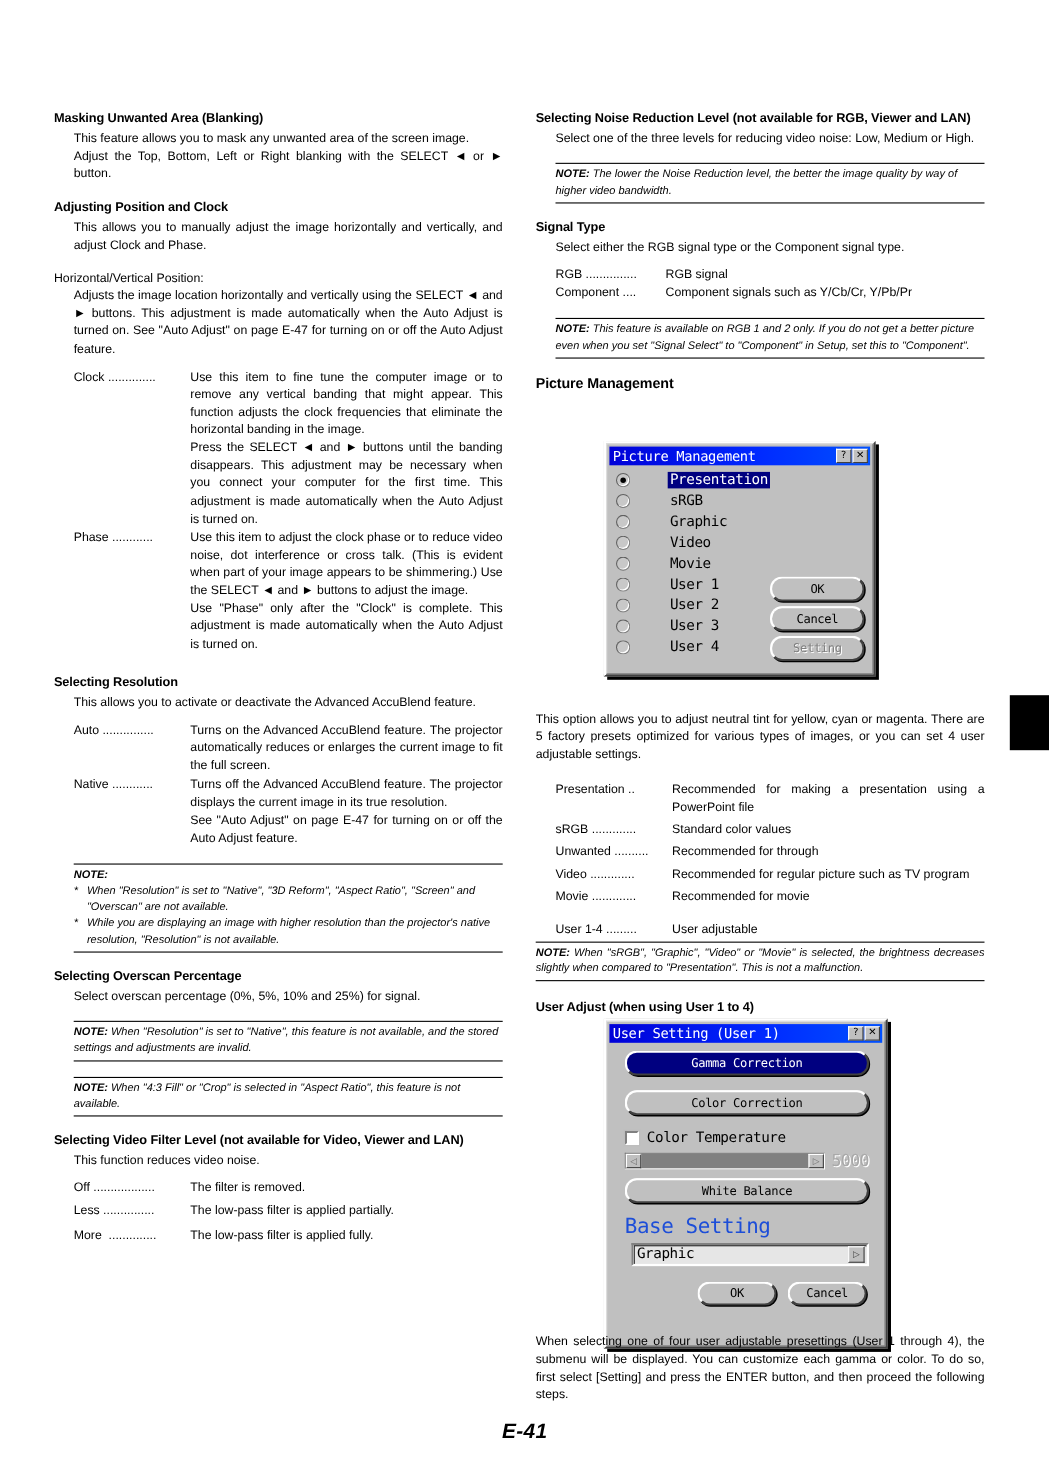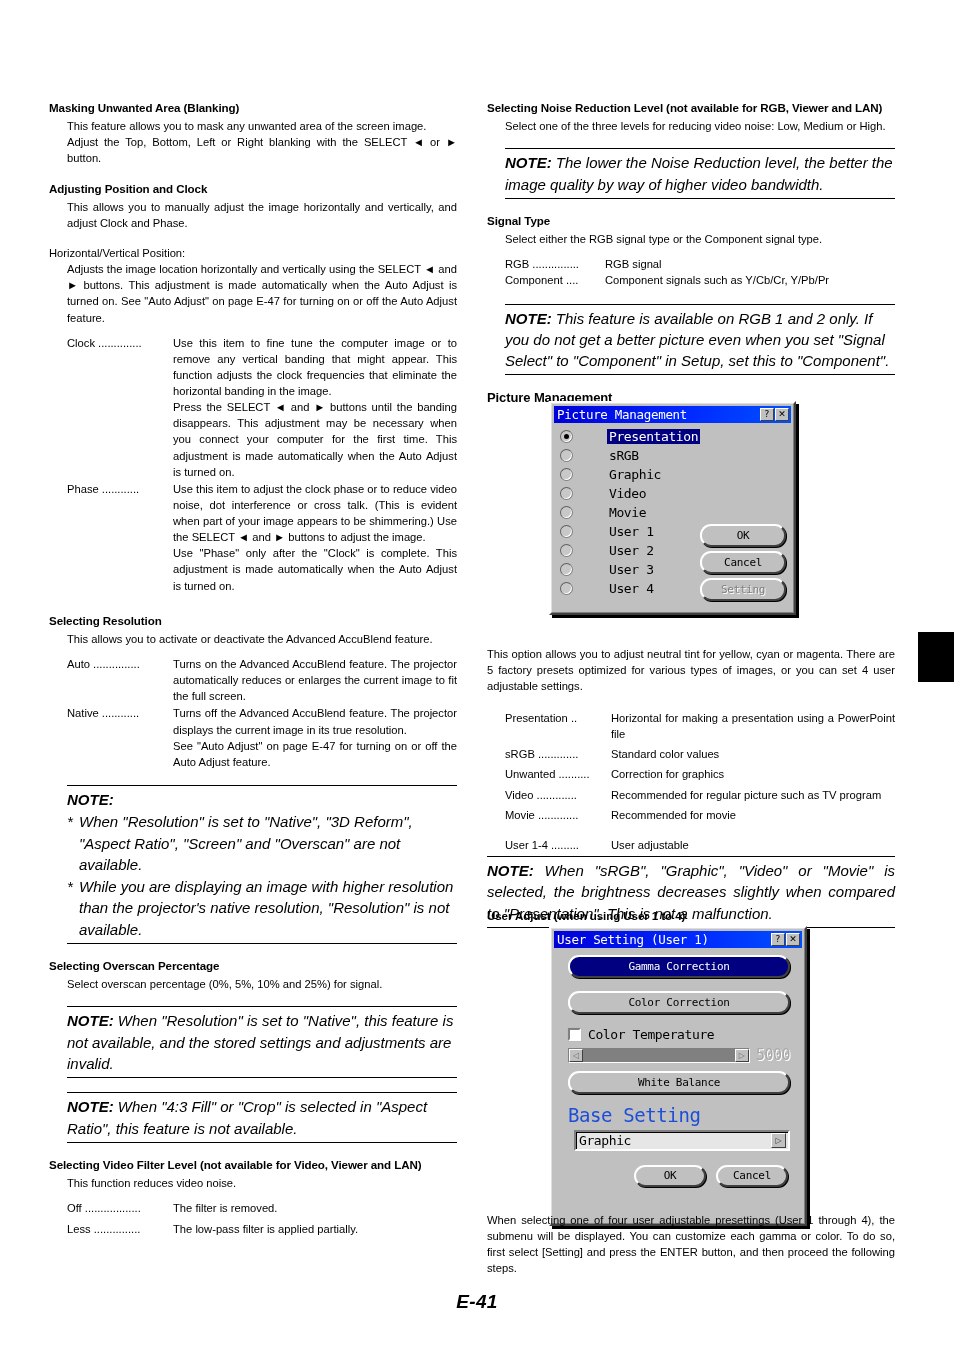--- a/index.html
+++ b/index.html
@@ -78,21 +78,21 @@
   .w-filter { width: 106px; }
   .w-sig    { width: 100px; }
   .w-pm     { width: 106px; }
 
   .note {
     margin: 0 0 0 18px;
     border-top: 1.2px solid #000;
     border-bottom: 1.2px solid #000;
     padding: 3px 0 3px 0;
     font-style: italic;
-    font-size: 15px;
+    font-size: 10px;
     line-height: 1.42;
   }
   .note b { font-style: italic; font-weight: bold; }
   .note .starline {
     display: flex;
     margin-top: 1px;
   }
   .note .starline .star { flex: 0 0 12px; }
   .note .starline .txt  { flex: 1 1 auto; }
 
@@ -470,20 +470,24 @@
 
     <div class="deflist">
       <div class="defrow" style="margin-bottom:5px">
         <span class="defterm w-filter">Off ..................</span>
         <span class="defdesc nojust">The filter is removed.</span>
       </div>
       <div class="defrow" style="margin-bottom:5px">
         <span class="defterm w-filter">Less ...............</span>
         <span class="defdesc nojust">The low-pass filter is applied partially.</span>
       </div>
+      <div class="defrow">
+        <span class="defterm w-filter">More  ..............</span>
+        <span class="defdesc nojust">The low-pass filter is applied fully.</span>
+      </div>
     </div>
 
   </div>
 
   <div class="col col-right">
 
     <h3 class="sect">Selecting Noise Reduction Level (not available for RGB, Viewer and LAN)</h3>
     <p class="body">Select one of the three levels for reducing video noise: Low, Medium or High.</p>
 
     <div class="gap-md"></div>
@@ -580,29 +584,29 @@
       </div>
     </div>
   </div>
 
   <div class="caption-text" style="top:646px">This option allows you to adjust neutral tint for yellow, cyan or magenta. There are 5 factory presets optimized for various types of images, or you can set 4 user adjustable settings.</div>
 
   <div class="caption-text" style="top:710px">
     <div class="deflist">
       <div class="defrow" style="margin-bottom:4px">
         <span class="defterm w-pm">Presentation ..</span>
-        <span class="defdesc">Horizontal for making a presentation using a PowerPoint file</span>
+        <span class="defdesc">Recommended for making a presentation using a PowerPoint file</span>
       </div>
       <div class="defrow" style="margin-bottom:4px">
         <span class="defterm w-pm">sRGB .............</span>
         <span class="defdesc nojust">Standard color values</span>
       </div>
       <div class="defrow" style="margin-bottom:4px">
         <span class="defterm w-pm">Unwanted ..........</span>
-        <span class="defdesc nojust">Correction for graphics</span>
+        <span class="defdesc nojust">Recommended for through</span>
       </div>
       <div class="defrow" style="margin-bottom:4px">
         <span class="defterm w-pm">Video .............</span>
         <span class="defdesc">Recommended for regular picture such as TV program</span>
       </div>
       <div class="defrow" style="margin-bottom:4px">
         <span class="defterm w-pm">Movie .............</span>
         <span class="defdesc nojust">Recommended for movie</span>
       </div>
       <div class="defrow" style="margin-top:14px">

